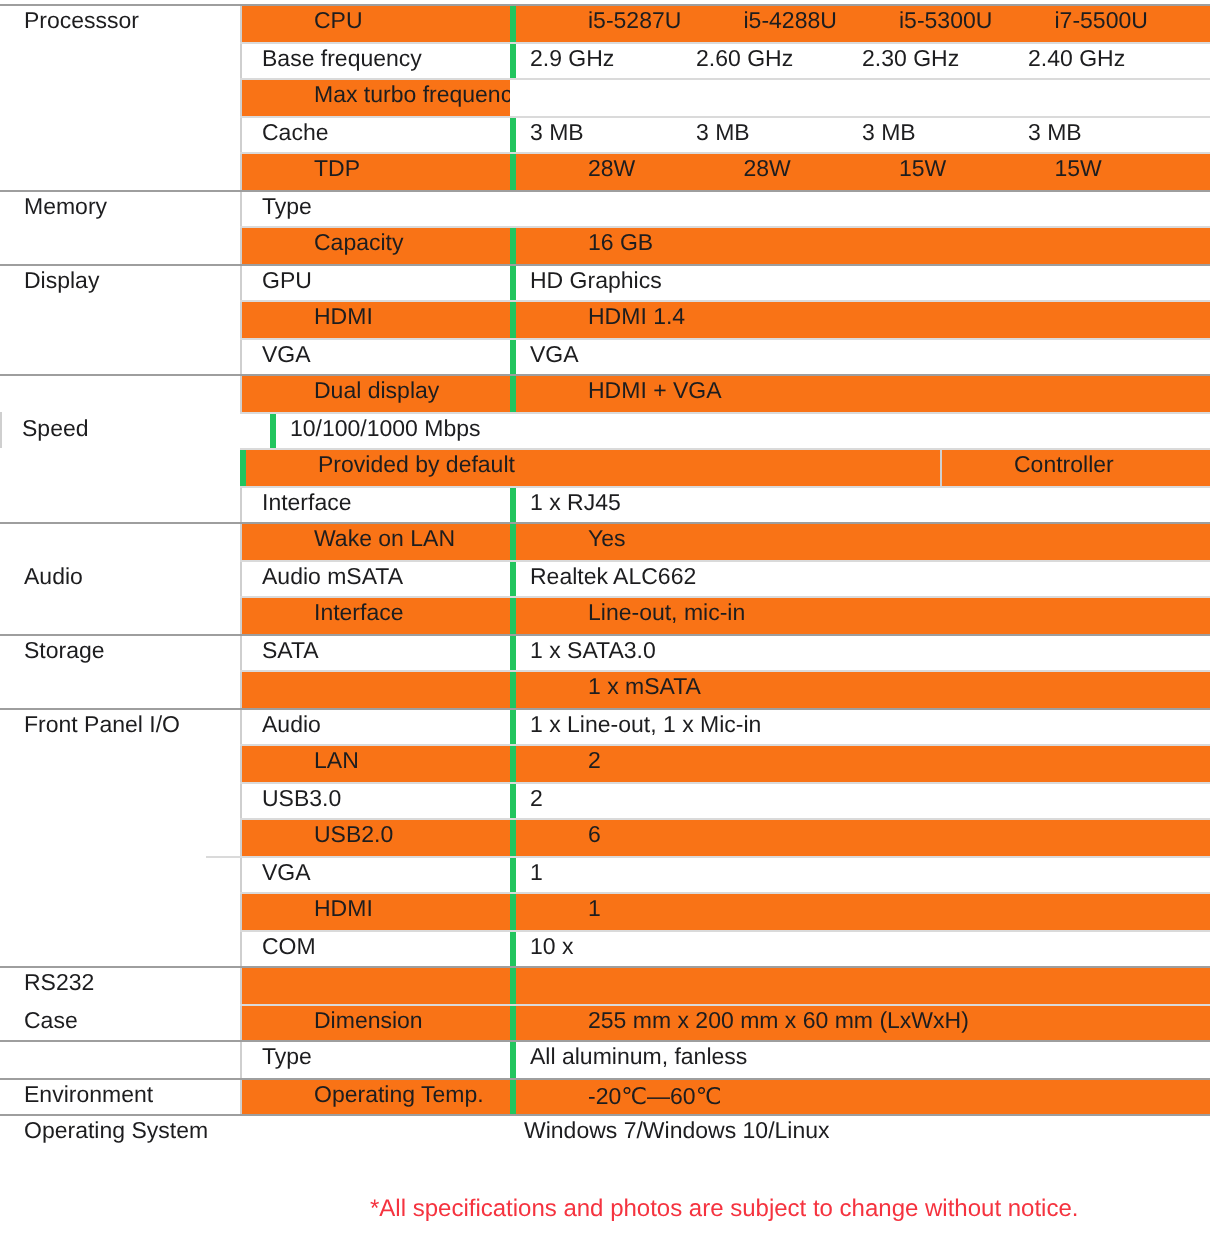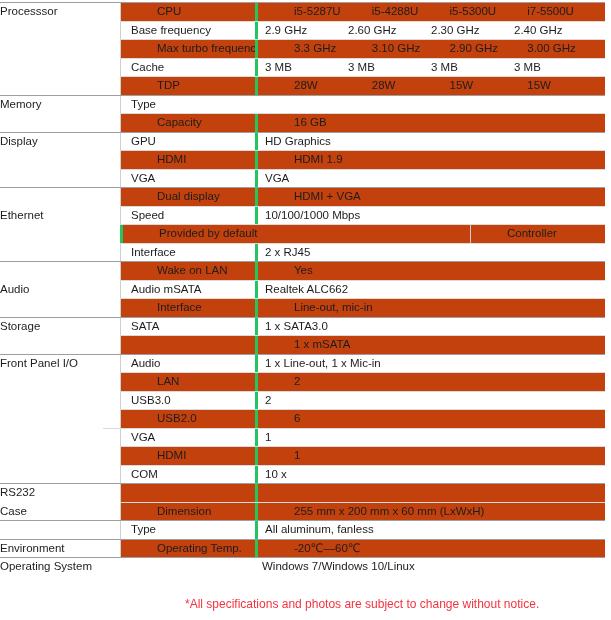--- a/index.html
+++ b/index.html
@@ -44,24 +44,24 @@
   }
   
   .row.sep-extend::before { left: 103px; }
   .cell {
     display: flex;
     align-items: center;
     box-sizing: border-box;
     white-space: nowrap;
     overflow: hidden;
   }
-  .cat  { width: 120px; padding-left: 0; }
+  .cat  { width: 120px; padding-left: 12px; }
   .spec { width: 135px; padding-left: 10px; border-left: 1px solid #cfcfcf; }
   .val  { flex: 1; padding-left: 7px; border-left: 3px solid #22c55e; }
-  .shaded .spec, .shaded .val { background: #c2410c; padding-left: 36px; }
+  .shaded .spec, .shaded .val { background: #f97316; padding-left: 36px; }
   .plain .spec, .plain .val { border-left: none; background: transparent; }
   .subval { display: inline-block; width: 83px; }
   .footnote {
     position: absolute;
     top: 597px;
     right: 6px;
     width: 420px;
     color: #f5333f;
     font-size: 12px;
     font-weight: 500;
@@ -89,26 +89,20 @@
       <div class="cell val">
           <span class="subval">2.9 GHz</span>
           <span class="subval">2.60 GHz</span>
           <span class="subval">2.30 GHz</span>
           <span class="subval">2.40 GHz</span>
         </div>
     </div>
       <div class="row shaded">
       <div class="cell cat"></div>
       <div class="cell spec">Max turbo frequency</div>
-      <div class="cell val">
-          <span class="subval">3.3 GHz</span>
-          <span class="subval">3.10 GHz</span>
-          <span class="subval">2.90 GHz</span>
-          <span class="subval">3.00 GHz</span>
-        </div>
     </div>
       <div class="row">
       <div class="cell cat"></div>
       <div class="cell spec">Cache</div>
       <div class="cell val">
           <span class="subval">3 MB</span>
           <span class="subval">3 MB</span>
           <span class="subval">3 MB</span>
           <span class="subval">3 MB</span>
         </div>
@@ -133,46 +127,45 @@
       <div class="cell val">16 GB</div>
     </div>
       <div class="row section">
       <div class="cell cat">Display</div>
       <div class="cell spec">GPU</div>
       <div class="cell val">HD Graphics</div>
     </div>
       <div class="row shaded">
       <div class="cell cat"></div>
       <div class="cell spec">HDMI</div>
-      <div class="cell val">HDMI 1.9</div>
+      <div class="cell val">HDMI 1.4</div>
     </div>
       <div class="row">
       <div class="cell cat"></div>
       <div class="cell spec">VGA</div>
       <div class="cell val">VGA</div>
     </div>
       <div class="row section shaded">
       <div class="cell cat"></div>
       <div class="cell spec">Dual display</div>
       <div class="cell val">HDMI + VGA</div>
     </div>
       <div class="row">
-      <div class="cell cat">Ethernet</div>
       <div class="cell spec">Speed</div>
       <div class="cell val">10/100/1000 Mbps</div>
     </div>
       <div class="row shaded">
       <div class="cell cat"></div>
       <div class="cell val">Provided by default</div>
       <div class="cell spec">Controller</div>
     </div>
       <div class="row">
       <div class="cell cat"></div>
       <div class="cell spec">Interface</div>
-      <div class="cell val">2 x RJ45</div>
+      <div class="cell val">1 x RJ45</div>
     </div>
       <div class="row section shaded">
       <div class="cell cat"></div>
       <div class="cell spec">Wake on LAN</div>
       <div class="cell val">Yes</div>
     </div>
       <div class="row">
       <div class="cell cat">Audio</div>
       <div class="cell spec">Audio mSATA</div>
       <div class="cell val">Realtek ALC662</div>

